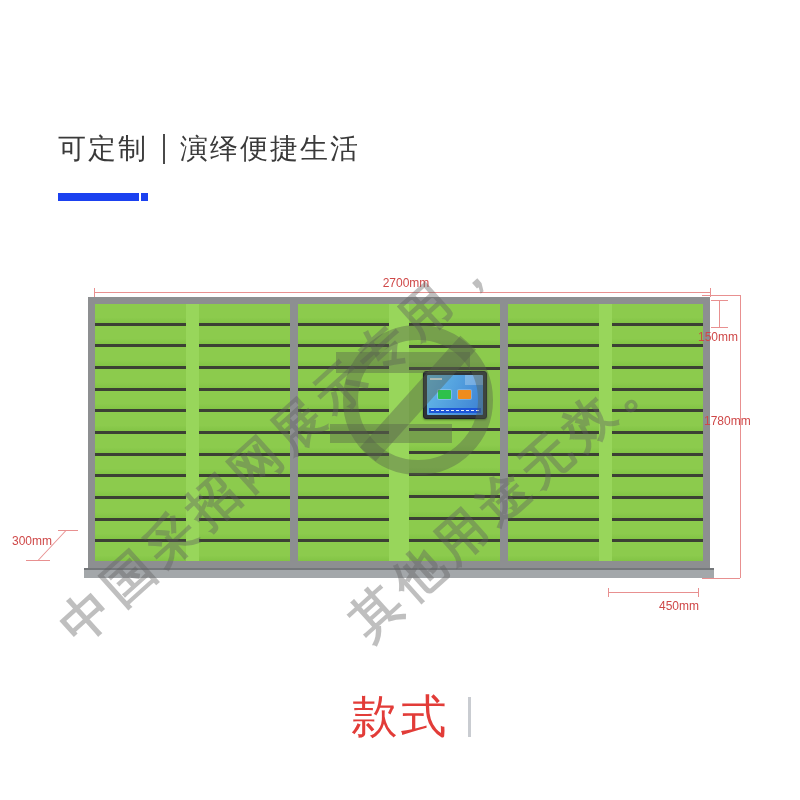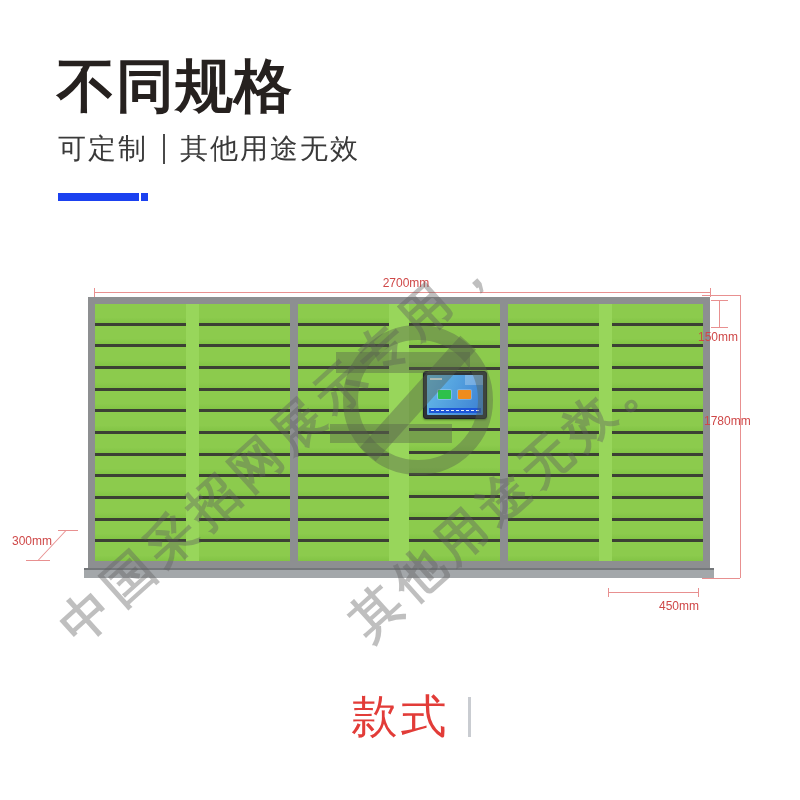--- a/index.html
+++ b/index.html
@@ -88,25 +88,24 @@
          justify-content:center;align-items:center;}
   .ft-cn .red{color:var(--fred);margin-left:40px;}
   .ft-cn .vdiv2{display:inline-block;width:3px;height:40px;background:#c9ccd1;margin:0 18px;}
   .ft-en{margin-top:15px;font-size:17px;letter-spacing:3px;color:var(--fgray);font-weight:400;}
 </style>
 </head>
 <body>
 
 <div class="stage" style="--door: #8ccb4d; --strip: #98d65b; --frame: #8d8f91; --sep: #3c4034; --bezel: #2e3338; --disp1: #66bce9; --disp2: #3c7fd2; --sbar: #1d56d8; --dim: #cf4848; --dimline: #e89090; --fred: #e23c38; --ftext: #3a414b; --fgray: #9096a0;">
 
-  <h1 class="hd-title">不同规格</h1>
   <div class="hd-sub">
     <span>可定制</span>
     <span class="vdiv"></span>
-    <span>其他用途无效</span>
+    <span>演绎便捷生活</span>
   </div>
   <div class="accent-bar" style="background: rgb(27, 65, 240);"></div>
   <div class="accent-dot" style="background: rgb(27, 65, 240);"></div>
 
   <div class="wm wm1">中国采招网展示专用，</div>
   <div class="wm wm2">其他用途无效。</div>
   <div class="wm-logo">
     <div class="ring"></div>
     <div class="lbar b1"></div>
     <div class="lbar b2"></div>

